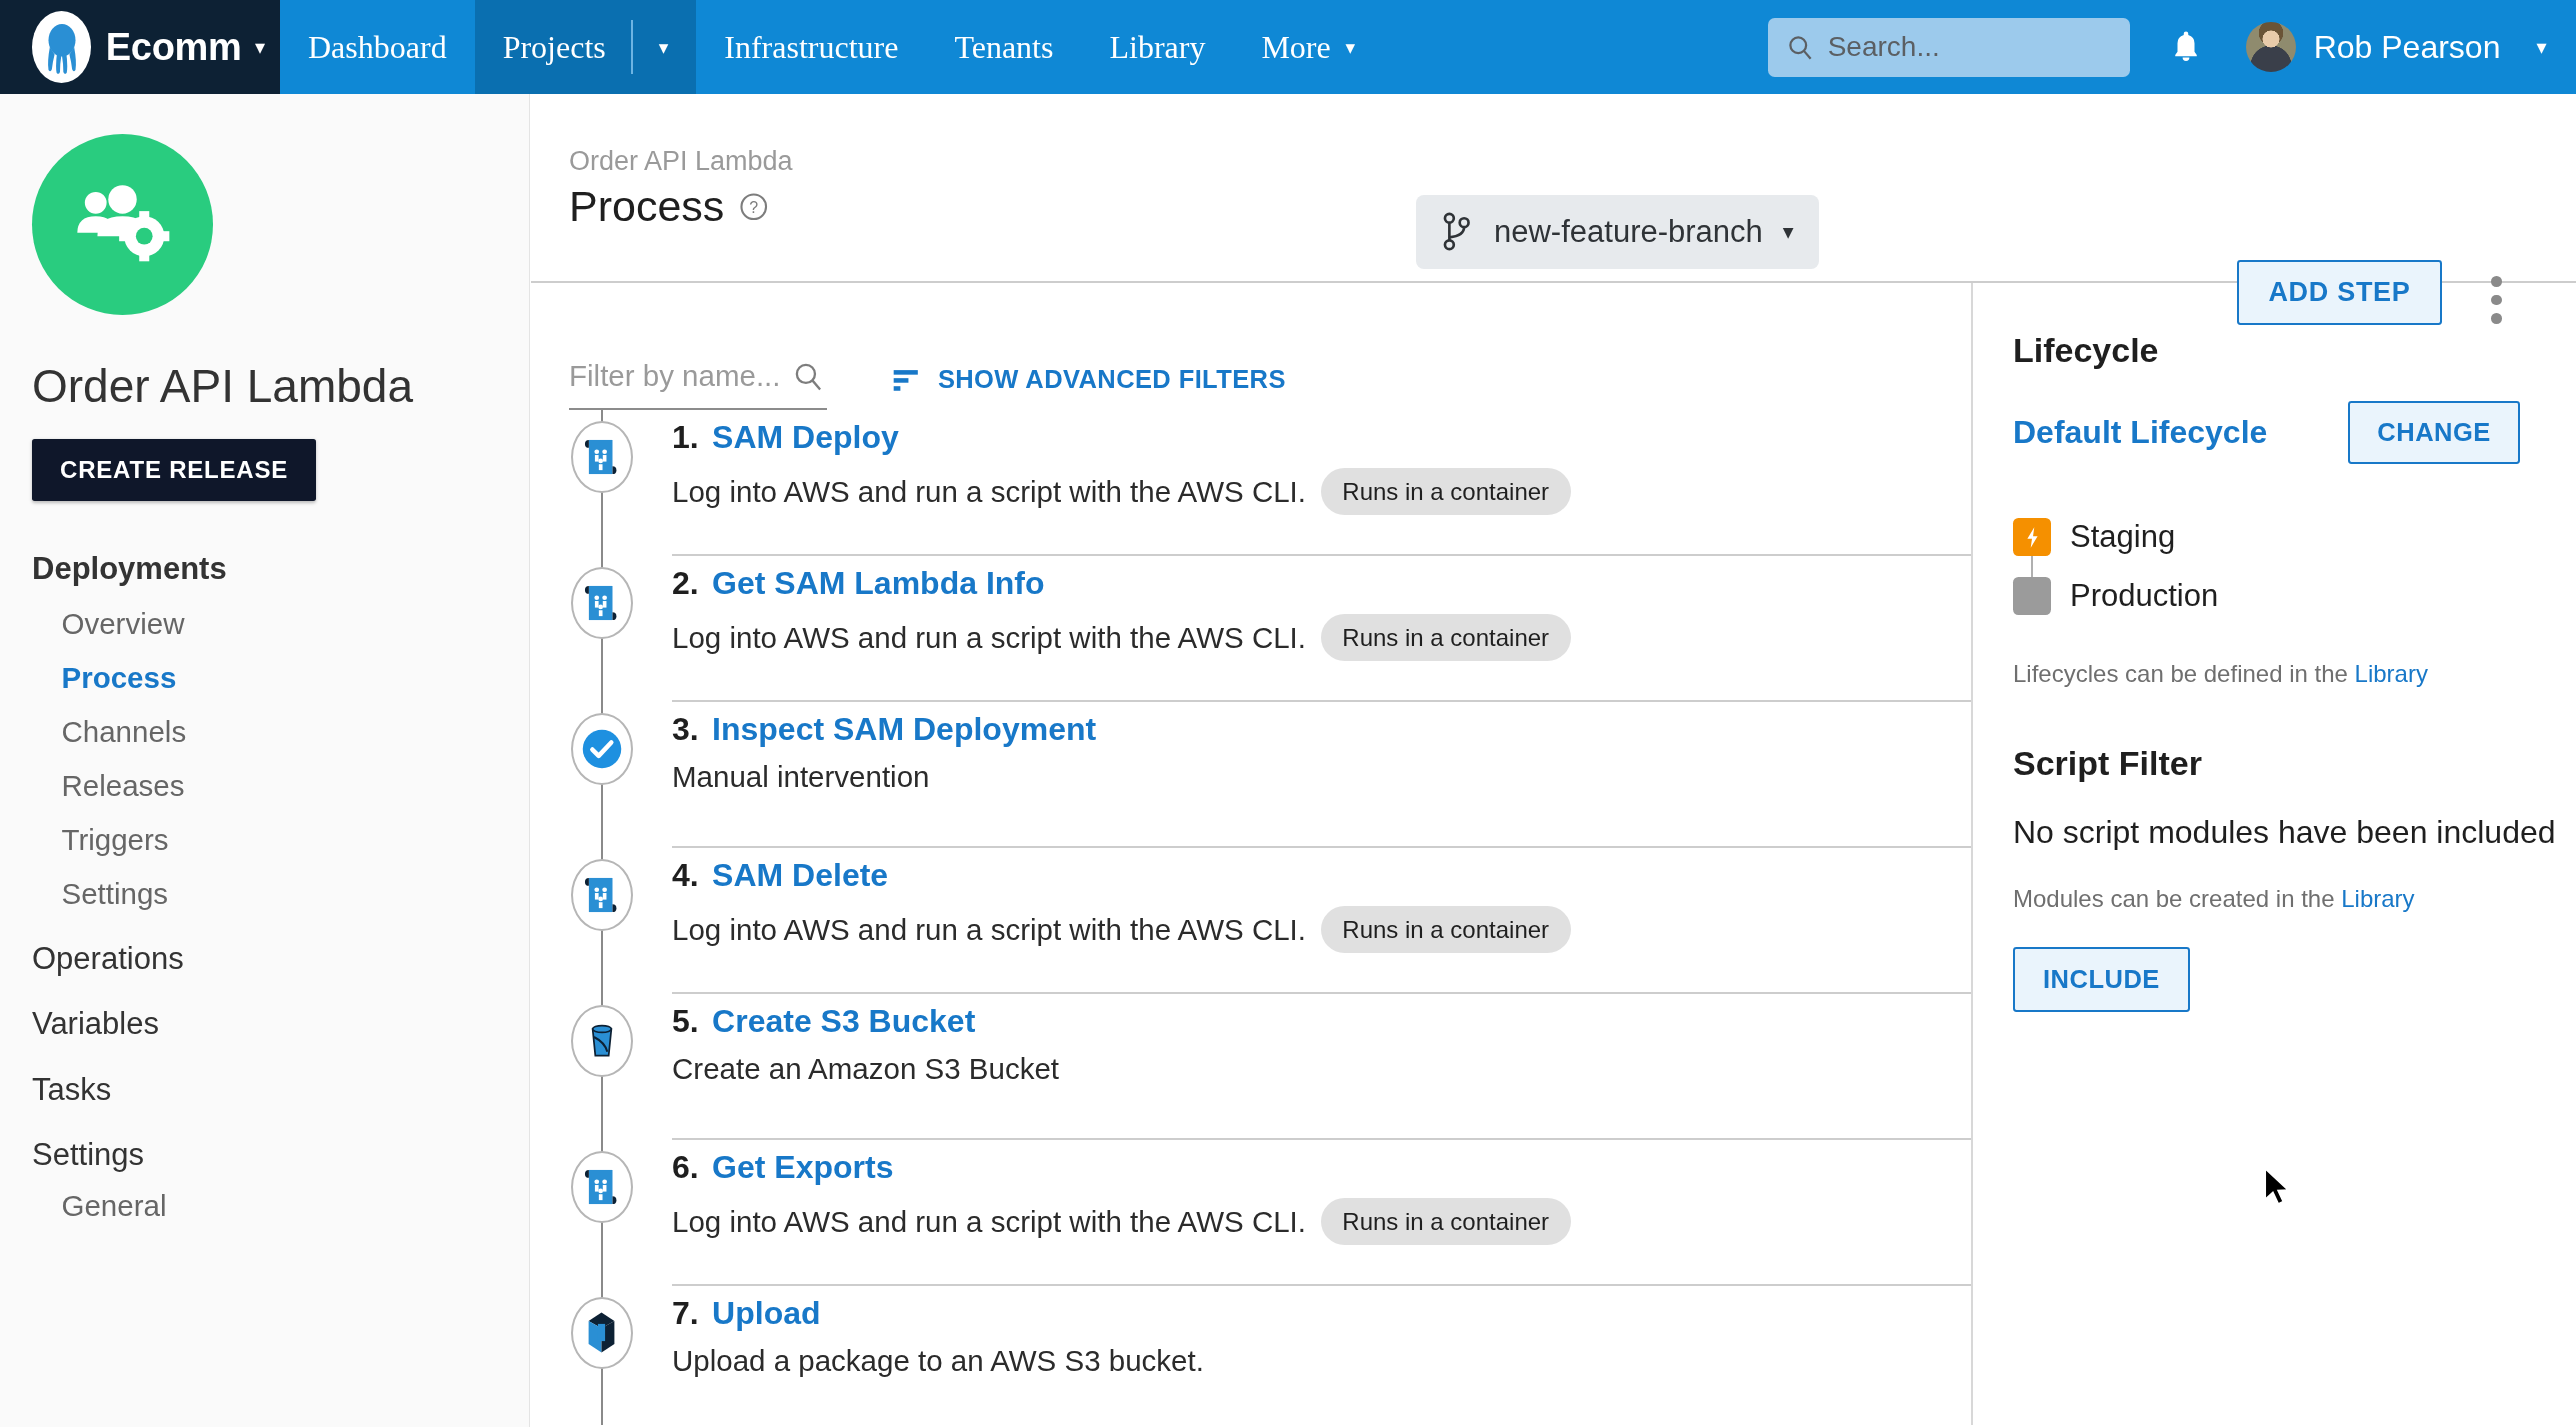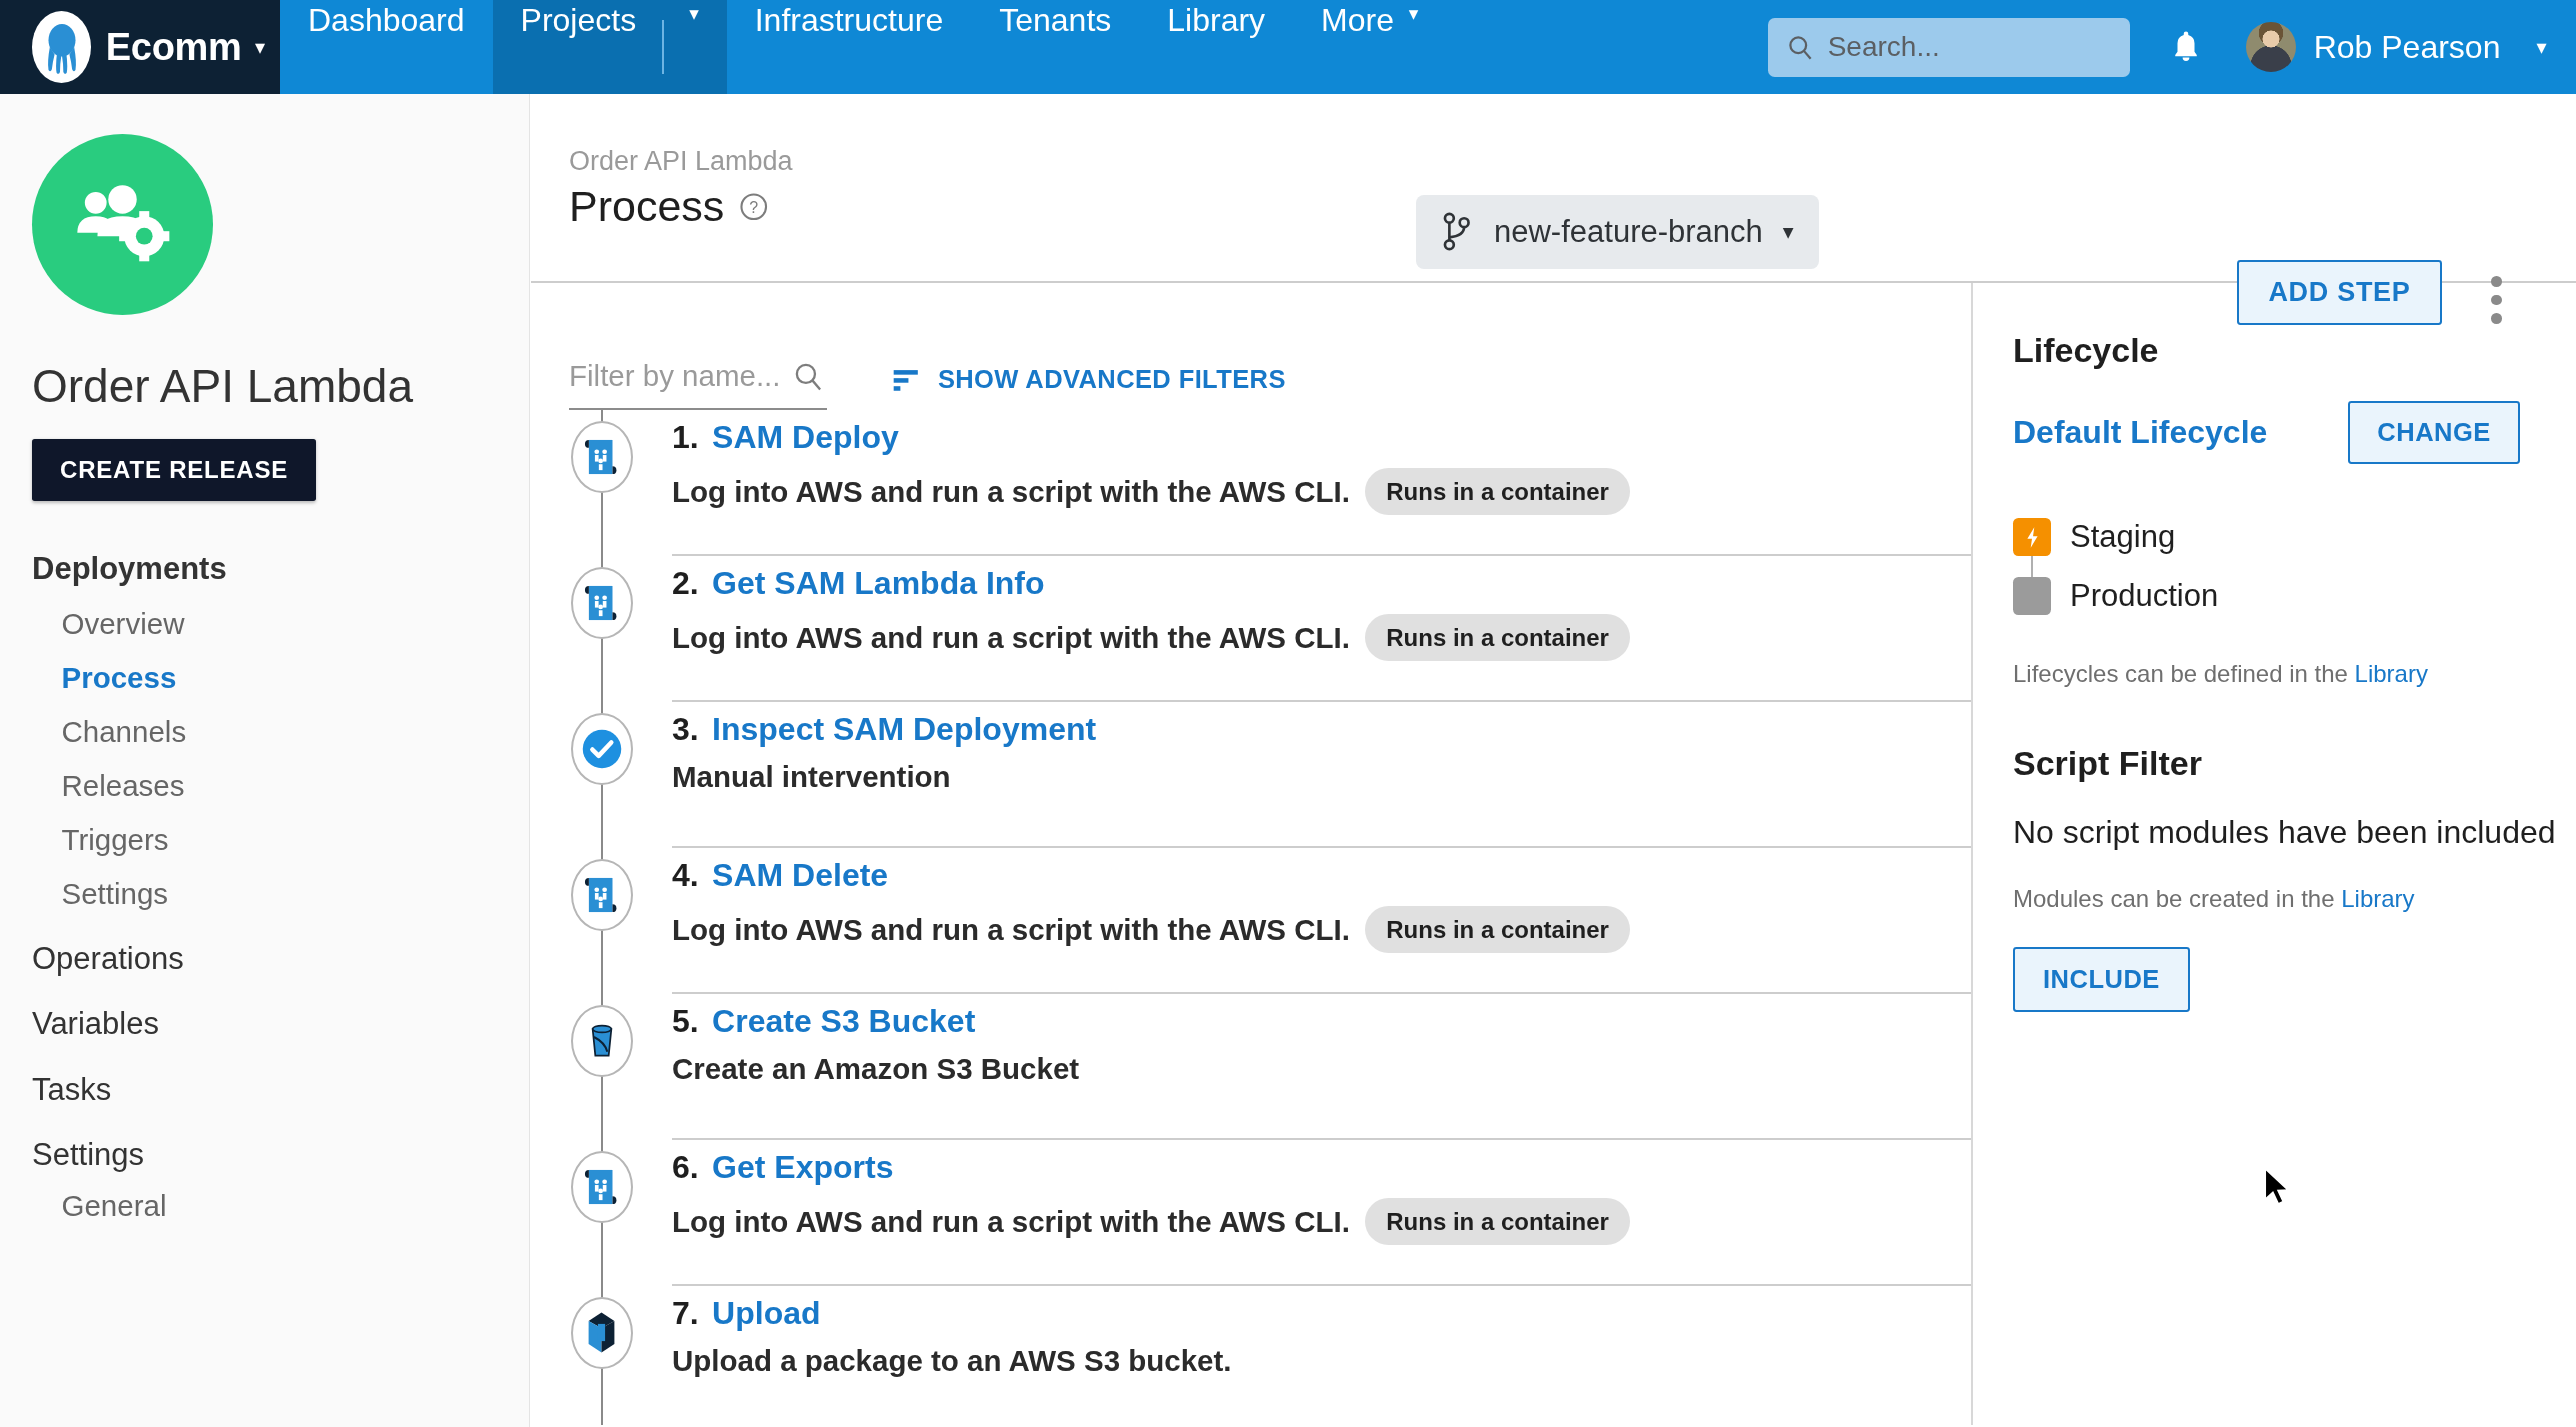--- a/index.html
+++ b/index.html
@@ -32,24 +32,24 @@
     display: flex; align-items: center; justify-content: center;
   }
   .brand-name {
     color: #ffffff; font-size: 38px; font-weight: bold;
     margin-left: 14.8px; letter-spacing: -0.3px;
   }
   .brand-caret {
     color: #ffffff; font-size: 20px; margin-left: 13.4px;
   }
   .navitem {
-    display: flex; align-items: flex-start;
+    display: flex; align-items: center;
     padding: 2px 28px;
     color: #ffffff; font-size: 32px;
-    height: 94px; white-space: nowrap;
+    height: 94px; white-space: nowrap; font-family: Liberation Serif, serif;
   }
   .navitem.active { background: #0a6fb0; }
   .navitem .caret { font-size: 19px; margin-left: 14.8px; }
   .nav-divider {
     width: 2px; height: 54px; background: #6db4e3;
     align-self: center; margin: 0 0px;
   }
   .navspacer { flex: 1; }
   .searchbox {
     align-self: center;
@@ -213,21 +213,21 @@
     border-bottom: 2px solid #cdcdcd;
     padding-top: 9.4px; padding-bottom: 6.7px;
   }
   .step:last-child .step-body { border-bottom: 2px solid #cdcdcd; }
   .step-title-row { display: flex; align-items: baseline; }
   .step-num { font-size: 32px; font-weight: bold; color: #1f1f1f; }
   .step-name {
     font-size: 32px; font-weight: bold; color: #1878c8;
     margin-left: 13.4px; cursor: pointer;
   }
-  .step-desc-row { display: flex; align-items: center; margin-top: 12px; font-weight: bold; }
+  .step-desc-row { display: flex; align-items: center; margin-top: 12px; }
   .step-desc { font-size: 29.5px; color: #2b2b2b; }
   .container-badge {
     margin-left: 14.8px;
     background: #e0e0e0; color: #1f1f1f;
     font-size: 24px; border-radius: 27px;
     padding: 9.4px 21.5px; white-space: nowrap;
   }
 
   
   .right-panel {

